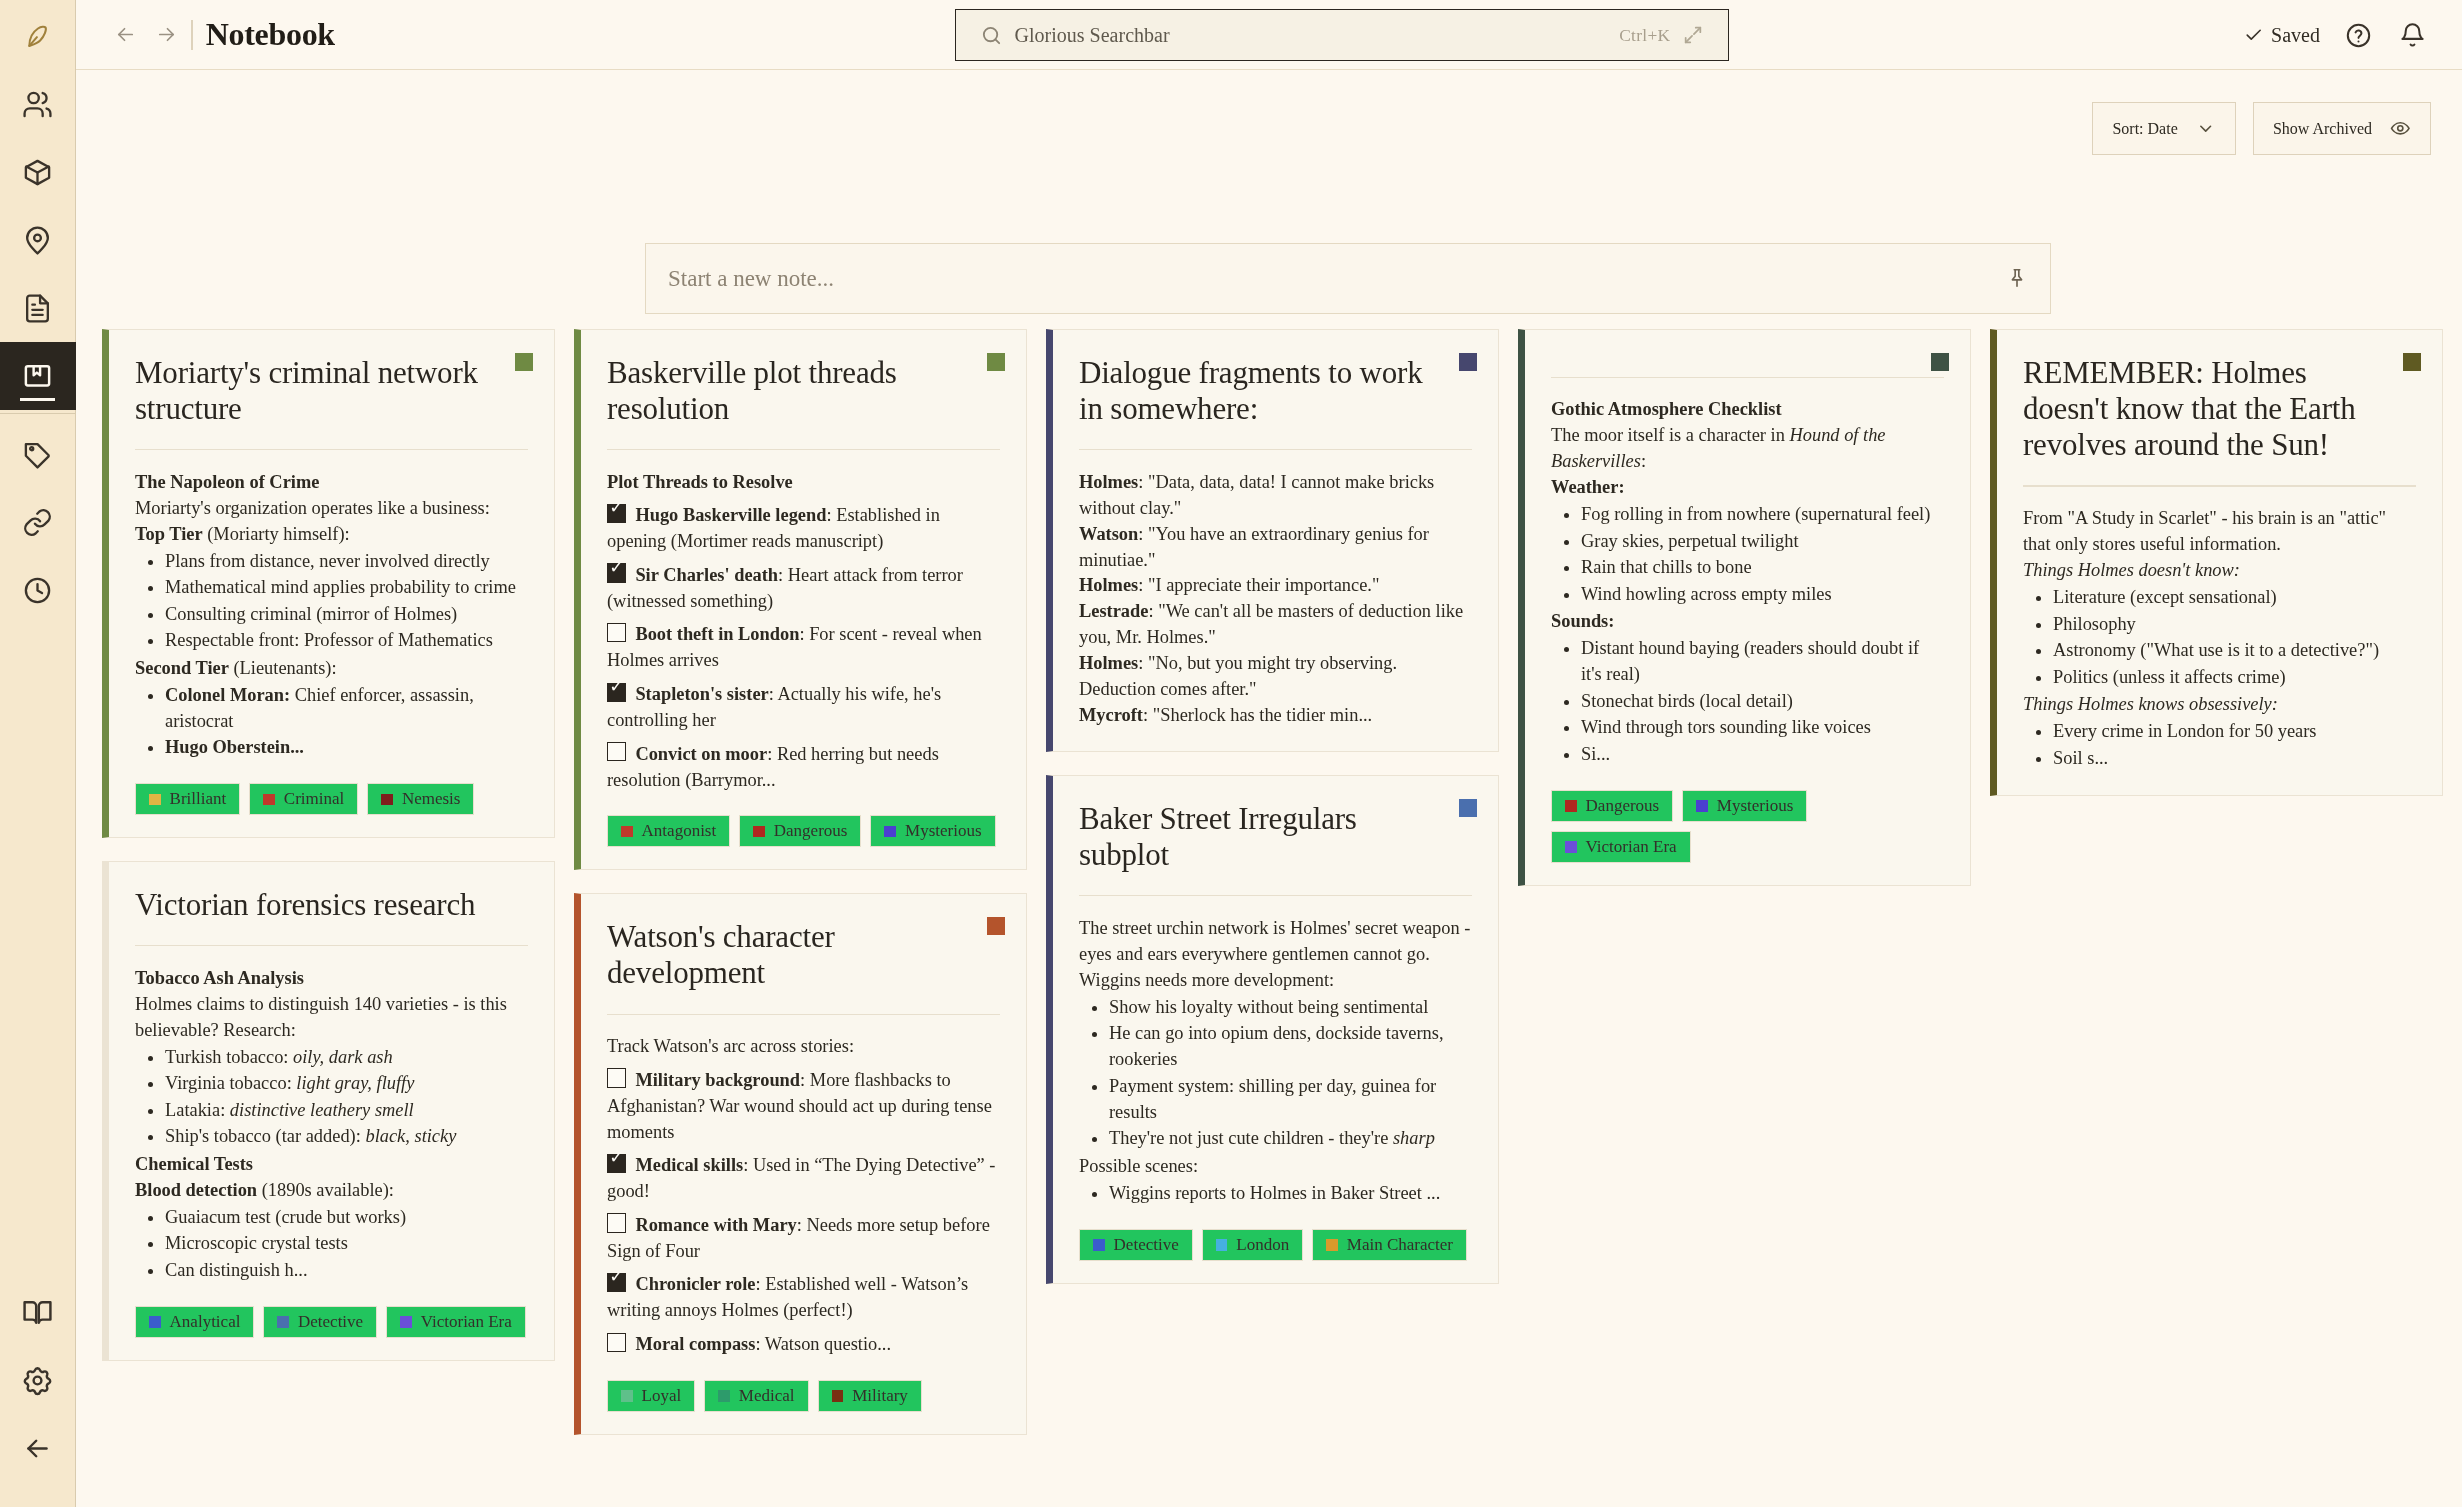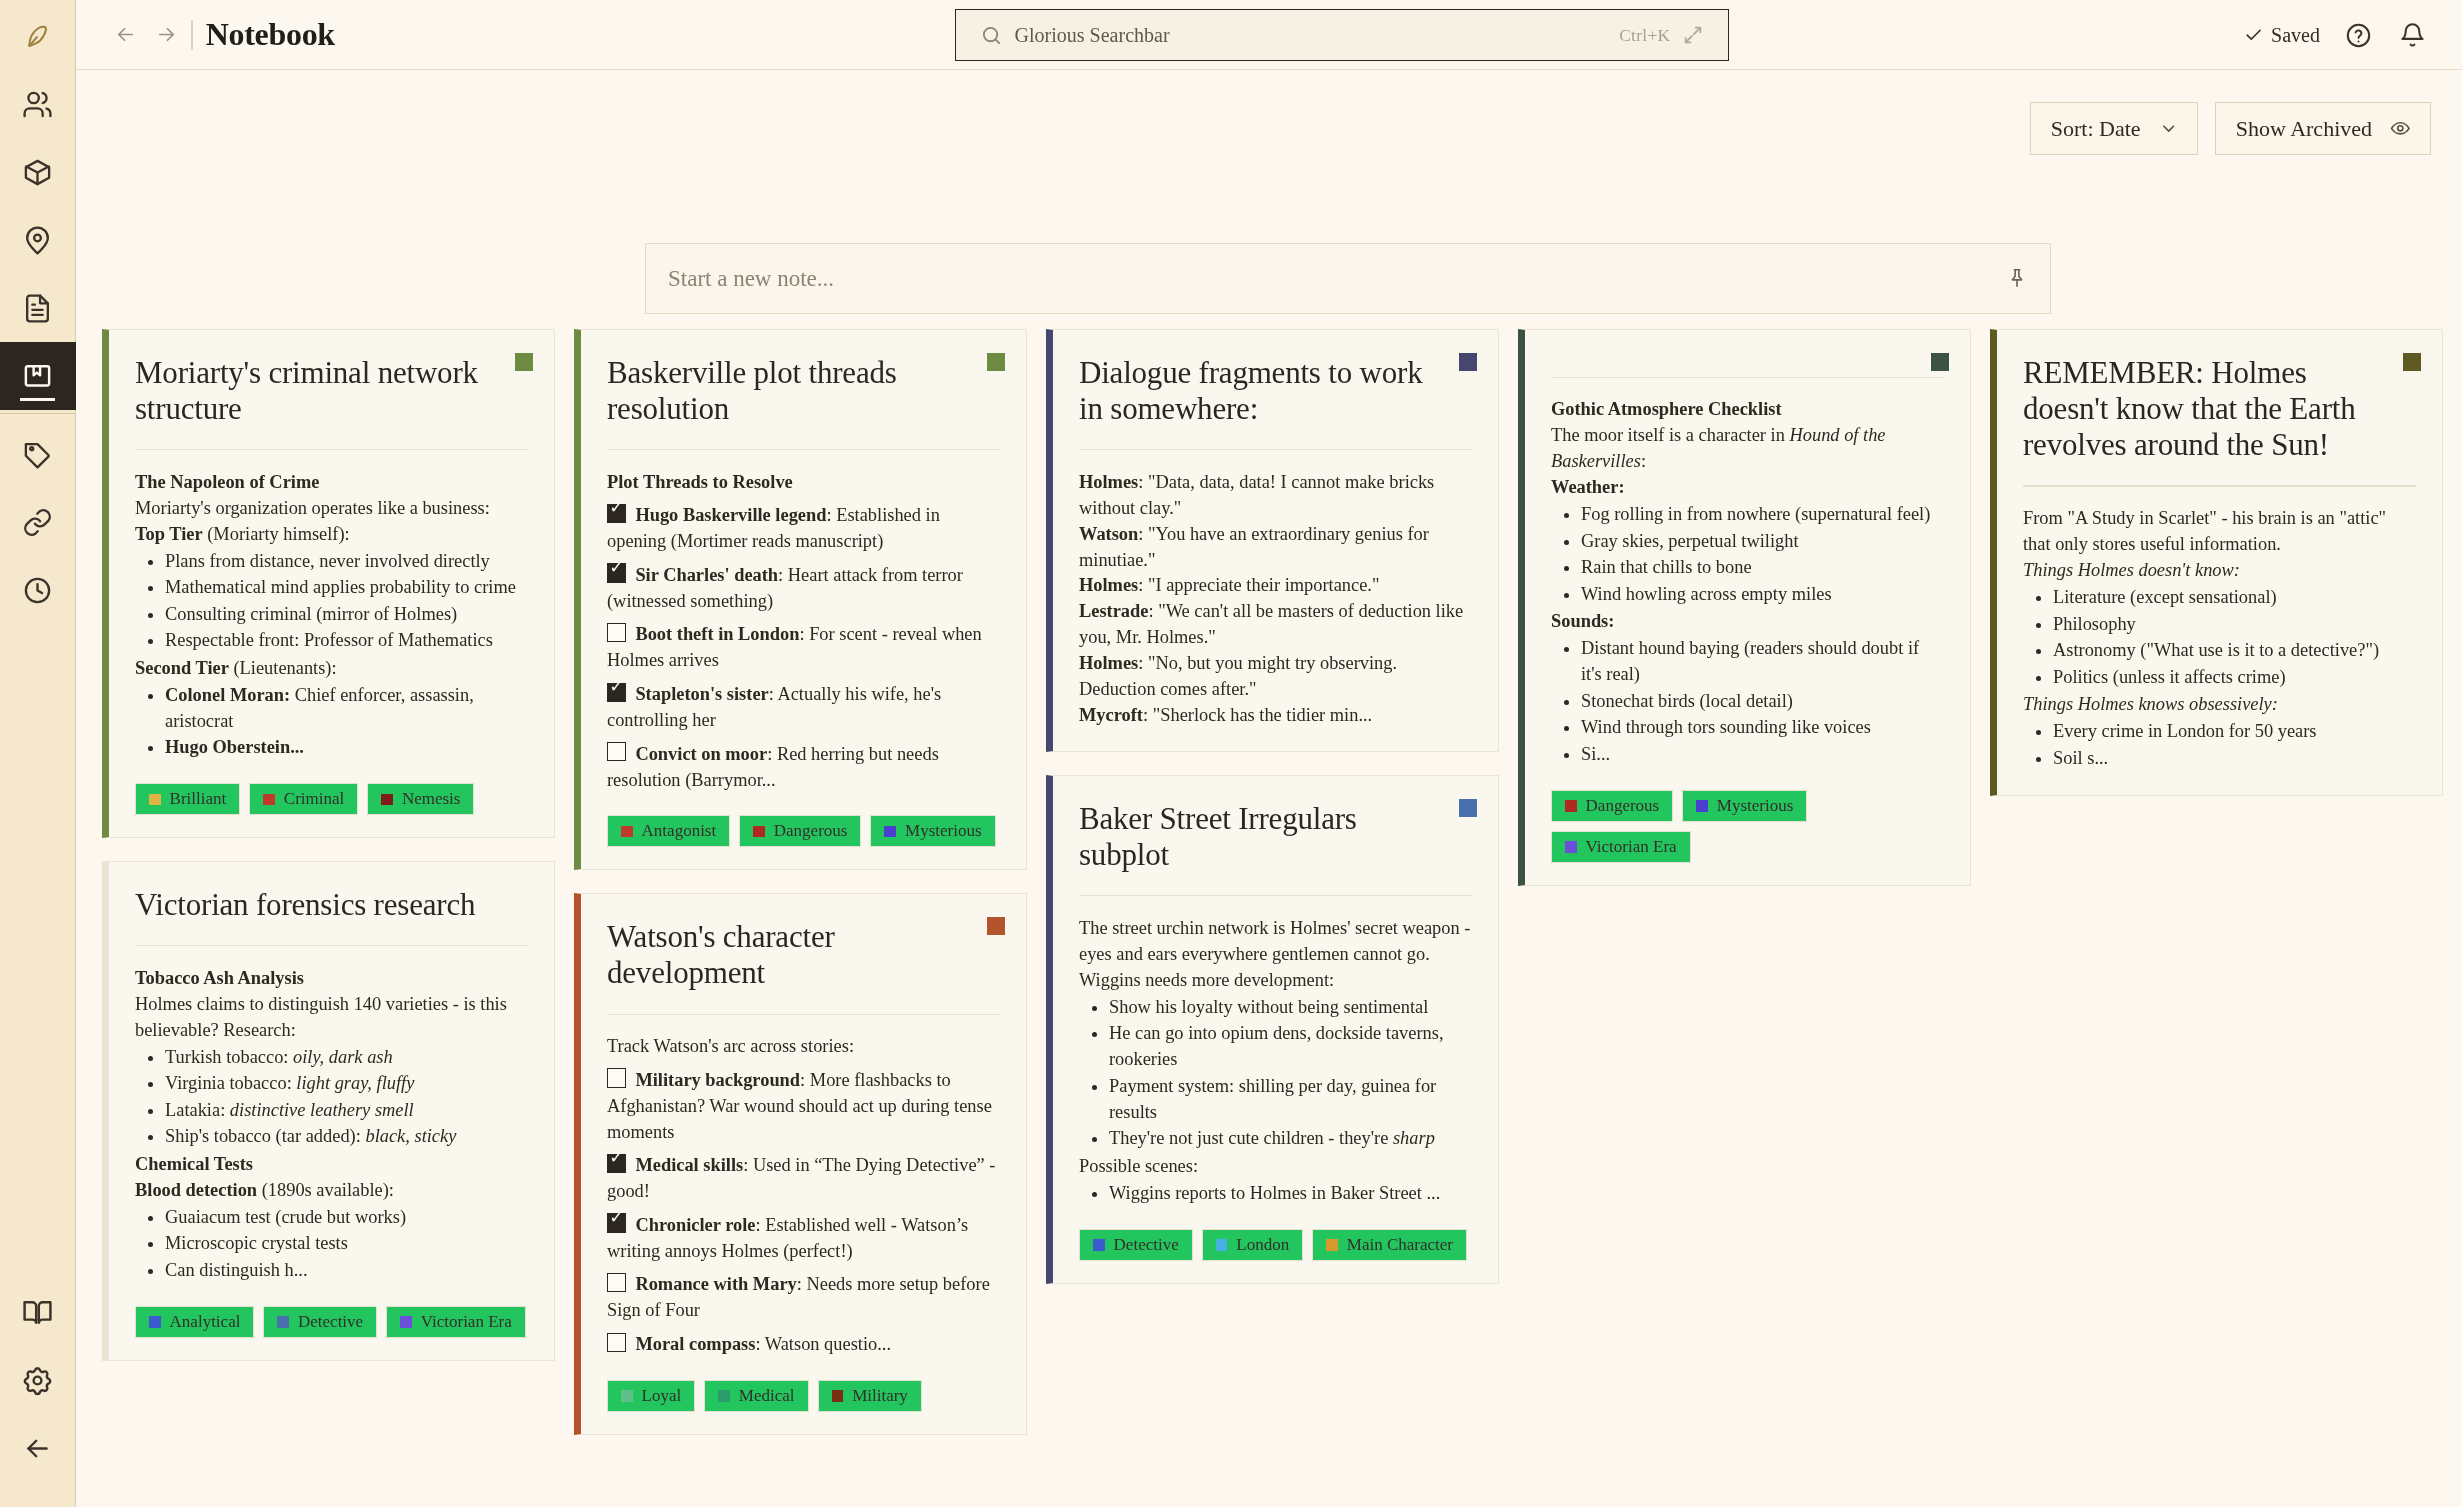--- a/index.html
+++ b/index.html
@@ -65,21 +65,21 @@
   
   #main { position: absolute; left: 76px; top: 71px; width: 2386px; height: 1437px; }
 
   #toolbar {
     position: absolute; right: 31px; top: 31px;
     display: flex; align-items: center; gap: 17px;
   }
   .tb-btn {
     border: 1.3px solid #ded2bb; background: #fbf5ea;
     height: 53px; display: flex; align-items: center; gap: 18px;
-    padding: 0 19.4px; font-size: 22px; color: #2e2a22;
+    padding: 0 19.4px; font-size: 16px; color: #2e2a22;
   }
   .tb-btn .chev { color: #58513f; display:flex; align-items:center; }
 
   #newnote {
     position: absolute; left: 569px; top: 172px; width: 1406px; height: 71px;
     background: #fbf6ec; border: 1.3px solid #e4d9c2;
     display: flex; align-items: center; padding: 0 22px;
   }
   #newnote .nn-text { flex: 1; font-size: 23px; color: #8d8373; }
 
@@ -427,22 +427,22 @@
           </div>
         </div>
         <div class="note" style="border-left-color: rgb(180, 84, 44);">
           <span class="dot" style="background:#b4542c"></span>
           <h2>Watson's character development</h2>
           <div class="rule"></div>
           <div class="body">
             <span class="p">Track Watson's arc across stories:</span>
             <span class="check-line"><span class="cb"></span><b>Military background</b>: More flashbacks to Afghanistan? War wound should act up during tense moments</span>
             <span class="check-line"><span class="cb on"></span><b>Medical skills</b>: Used in “The Dying Detective” - good!</span>
+            <span class="check-line"><span class="cb"></span><b>Romance with Mary</b>: Needs more setup before Sign of Four</span>
             <span class="check-line"><span class="cb on"></span><b>Chronicler role</b>: Established well - Watson’s writing annoys Holmes (perfect!)</span>
-            <span class="check-line"><span class="cb"></span><b>Romance with Mary</b>: Needs more setup before Sign of Four</span>
             <span class="check-line"><span class="cb"></span><b>Moral compass</b>: Watson questio...</span>
           </div>
           <div class="tags">
             <span class="tag">
               <span class="tdot" style="background:#5fc08a"></span>
               <span>Loyal</span>
             </span>
             <span class="tag">
               <span class="tdot" style="background:#2d9b6b"></span>
               <span>Medical</span>

